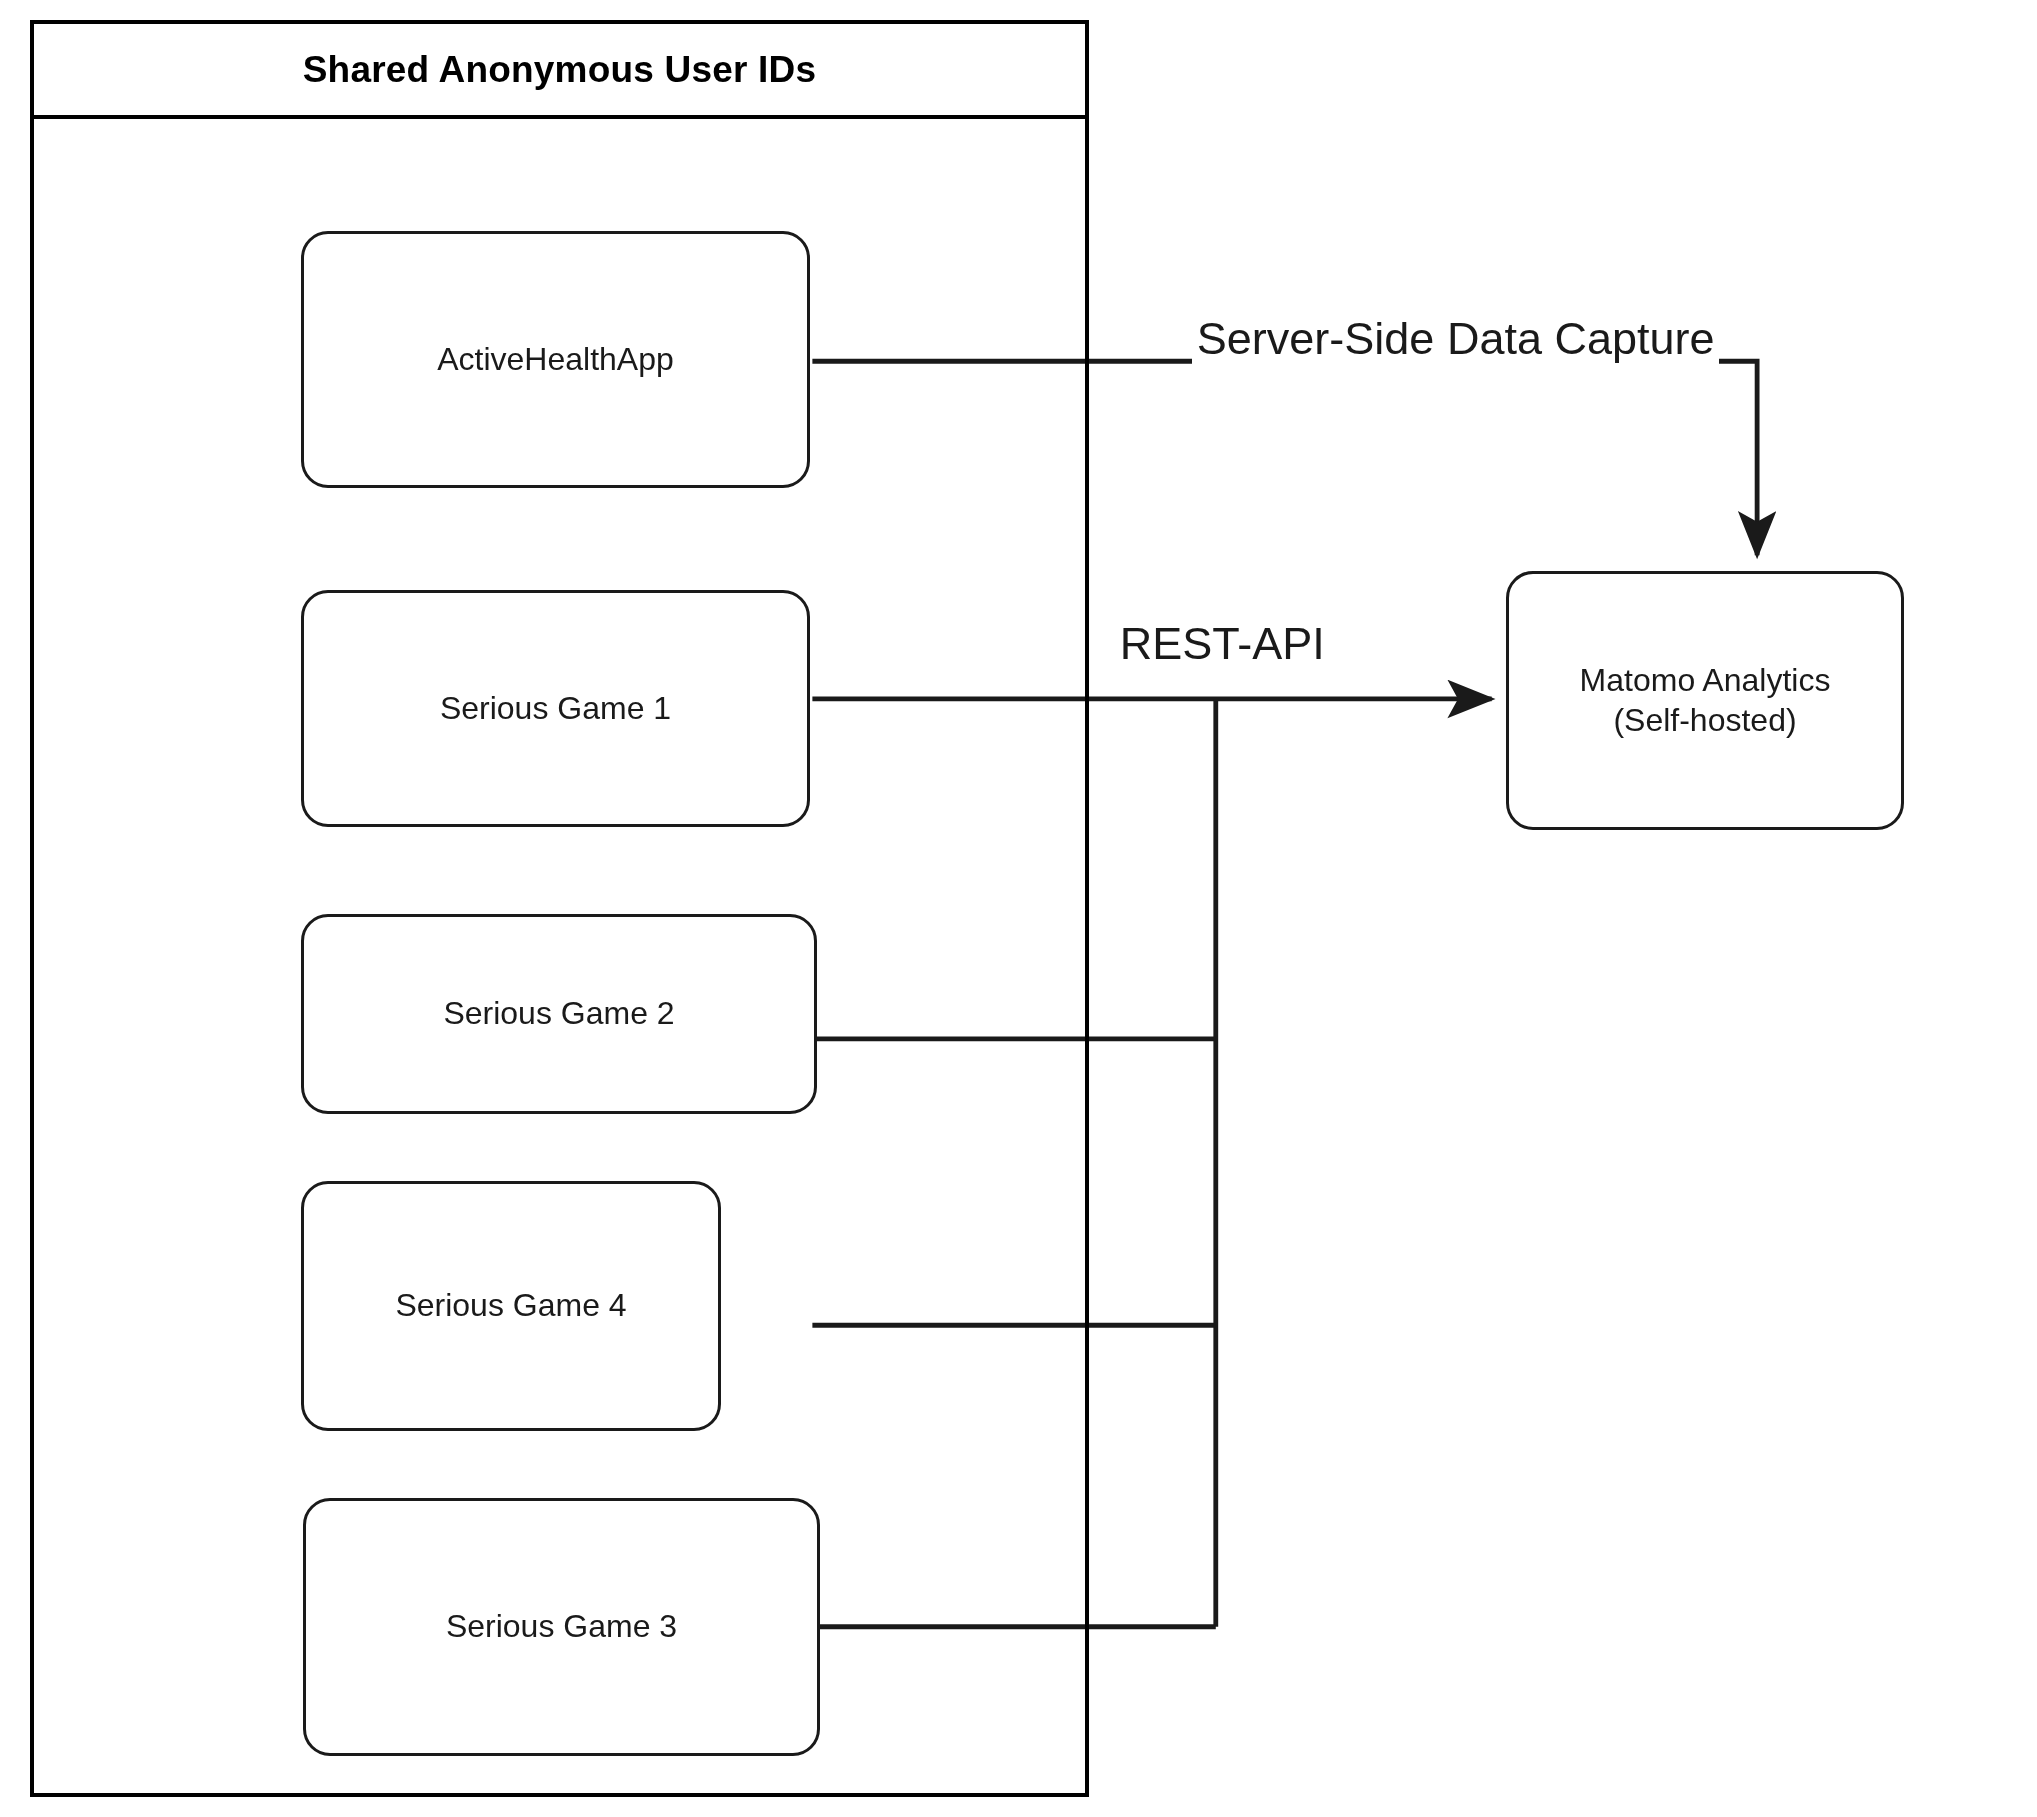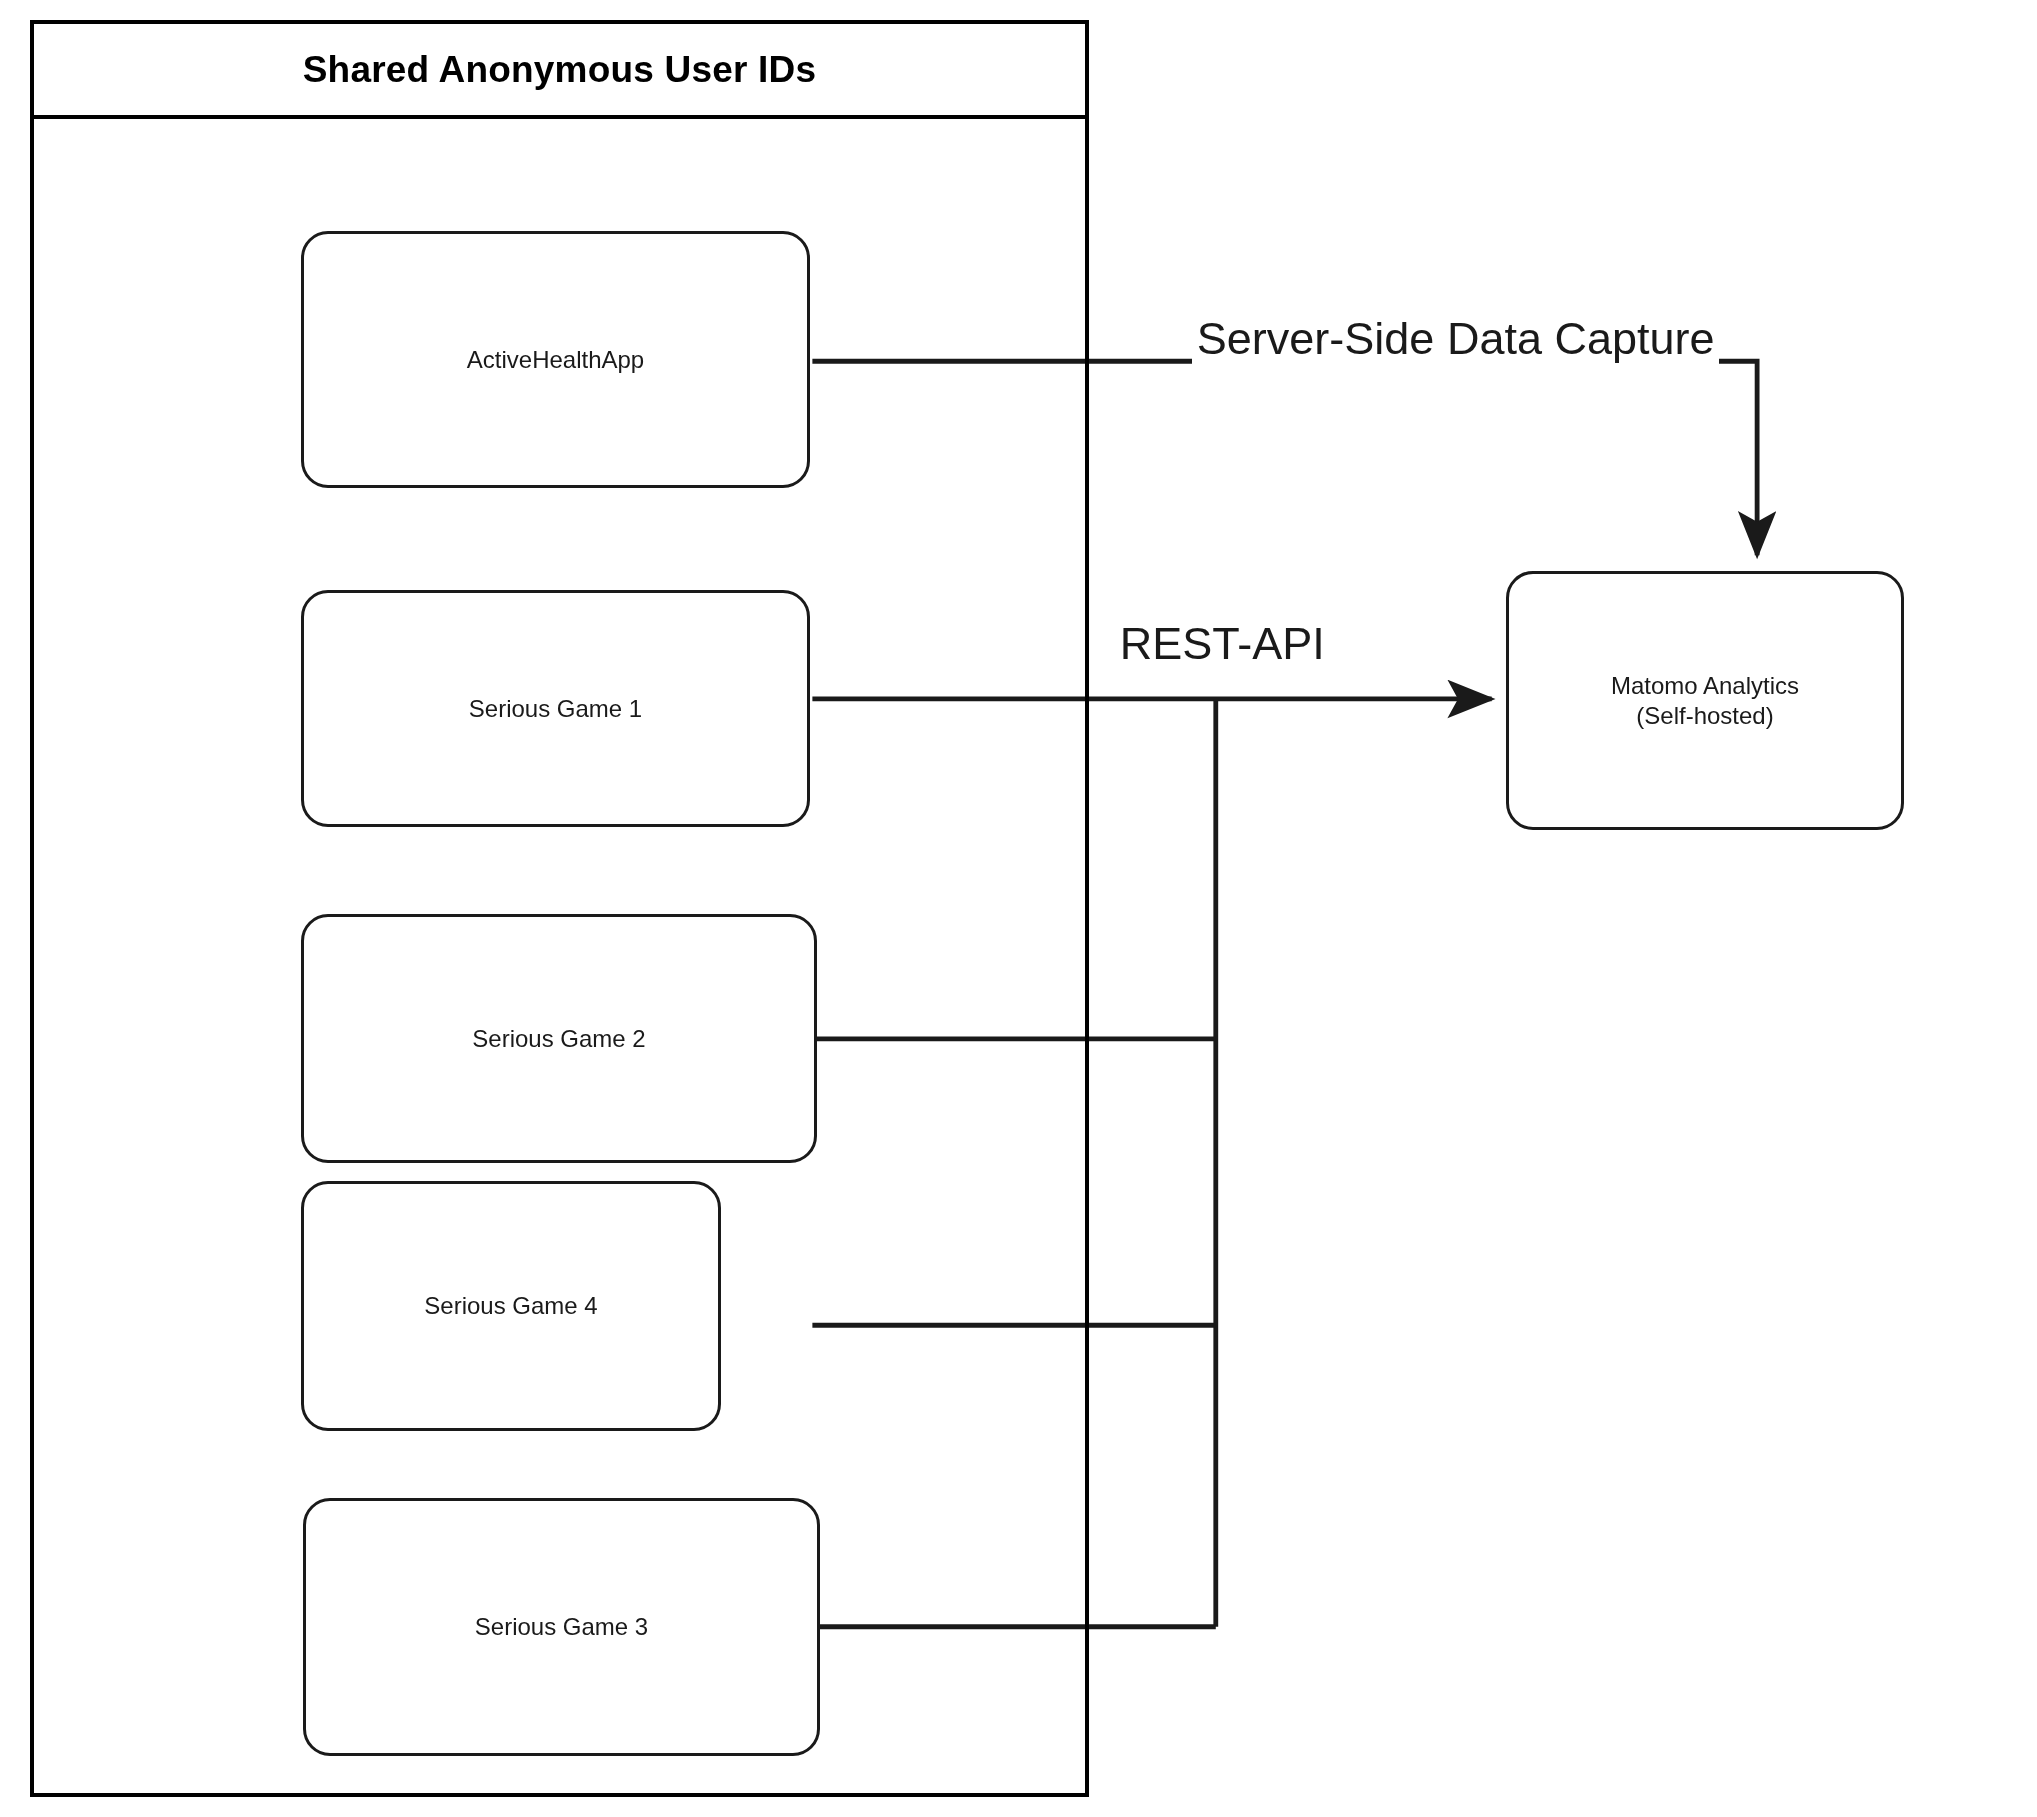--- a/index.html
+++ b/index.html
@@ -62,21 +62,21 @@
     box-sizing: border-box;
     border: 3.2px solid #1a1a1a;
     border-radius: 27px;
     background: #ffffff;
     display: flex;
     align-items: center;
     justify-content: center;
     text-align: center;
   }
   .node-label {
-    font-size: 24px;
+    font-size: 32px;
     color: #1a1a1a;
     line-height: 1.22;
     white-space: pre-line;
     padding: 0 11.2px;
   }
   .edge-label {
     position: absolute;
     font-size: 45px;
     color: #1a1a1a;
     white-space: nowrap;
@@ -115,21 +115,21 @@
   </div>
 
   <div class="node" style="left:301px; top:231px; width:509px; height:257px;">
     <span class="node-label">ActiveHealthApp</span>
   </div>
 
   <div class="node" style="left:301px; top:590px; width:509px; height:237px;">
     <span class="node-label">Serious Game 1</span>
   </div>
 
-  <div class="node" style="left:301px; top:914px; width:516px; height:249px;">
+  <div class="node" style="left:301px; top:914px; width:516px; height:200px;">
     <span class="node-label">Serious Game 2</span>
   </div>
 
   <div class="node" style="left:301px; top:1181px; width:420px; height:250px;">
     <span class="node-label">Serious Game 4</span>
   </div>
 
   <div class="node" style="left:303px; top:1498px; width:517px; height:258px;">
     <span class="node-label">Serious Game 3</span>
   </div>

